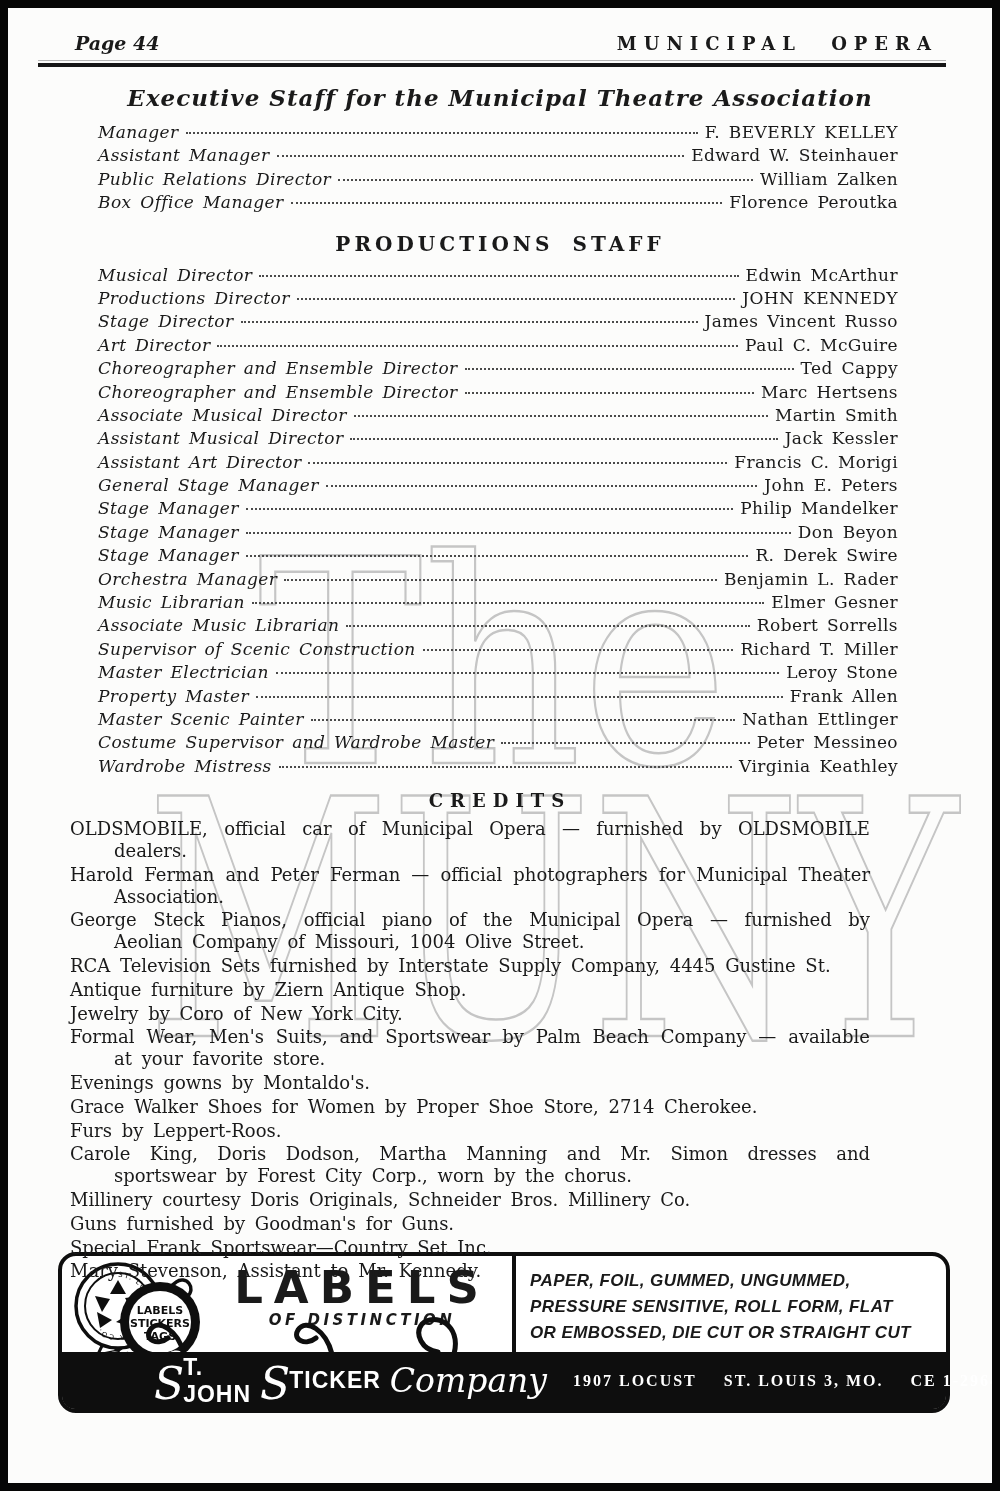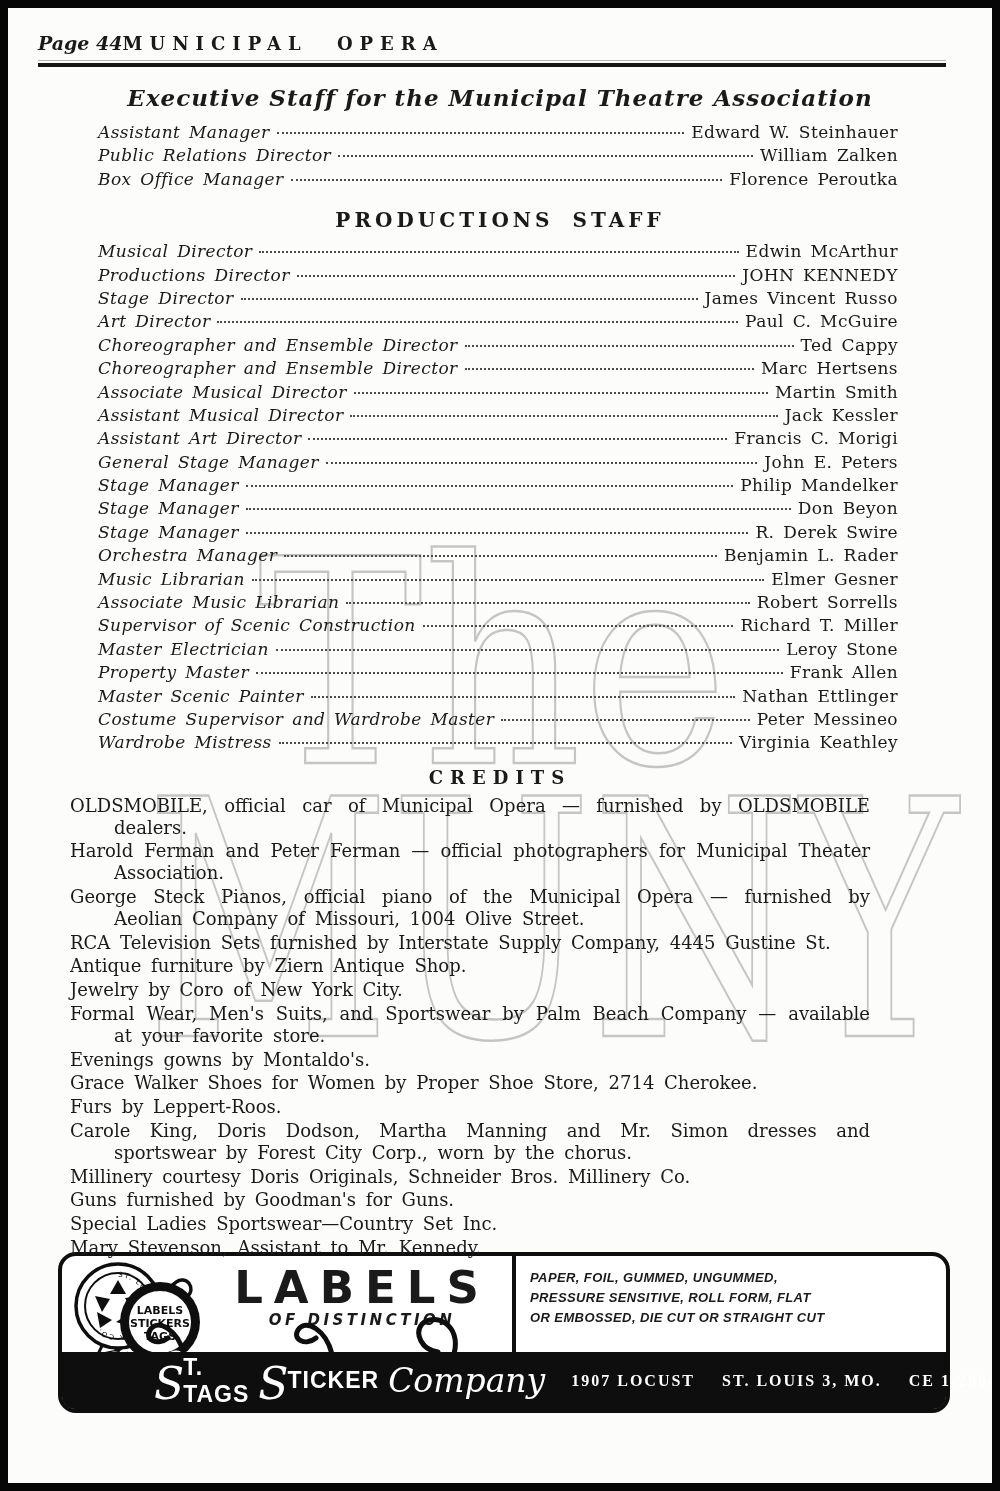--- a/index.html
+++ b/index.html
@@ -3,22 +3,22 @@
 <meta charset="utf-8">
 <style>
   html,body{margin:0;padding:0;}
   body{width:1000px;height:1491px;background:#060606;position:relative;
        font-family:"DejaVu Serif",serif;color:#1a1a1a;}
   .page{position:absolute;left:8px;top:8px;width:984px;height:1475px;
         background:#fcfcfb;overflow:hidden;}
   .wm{position:absolute;inset:0;z-index:0;pointer-events:none;}
   .content{position:relative;z-index:1;}
 
-  .hdr{display:flex;align-items:baseline;
-       padding:24px 54px 0 30px;}
+  .hdr{display:flex;justify-content:space-between;align-items:baseline;
+       padding:24px 54px 0 30px;margin-left:37px;}
   .hdr .pg{font-style:italic;font-weight:bold;font-size:19px;}
   .hdr .mast{font-weight:bold;font-size:18px;letter-spacing:7px;word-spacing:16px;}
   .rule{margin:9px 46px 0 30px;height:4px;background:#161616;position:relative;}
   .rule::before{content:"";position:absolute;left:0;right:0;top:-3px;height:1px;background:#b5b5b5;}
 
   .exec-title{margin-top:17px;text-align:center;font-style:italic;font-weight:600;
               font-size:23px;letter-spacing:1px;}
 
   .rows{margin:9px 94px 0 90px;}
   .rows.exec{margin-top:11px;}
@@ -41,21 +41,21 @@
            border-radius:0 0 13px 13px;display:flex;align-items:center;color:#fff;
            padding-left:92px;box-sizing:border-box;}
   .ad-divider{position:absolute;left:450px;top:0;height:96px;width:4px;background:#0e0e0e;}
   .ad-logo{position:absolute;left:2px;top:2px;}
   .ad-center{position:absolute;left:150px;top:8px;width:300px;text-align:center;
              font-family:"DejaVu Sans",sans-serif;}
   .ad-center .big{font-size:45px;font-weight:900;letter-spacing:11px;line-height:1.05;}
   .ad-center .sub{font-size:15px;font-weight:bold;font-style:italic;letter-spacing:3.5px;margin-top:0px;}
   .ad-right{position:absolute;left:468px;right:26px;top:12px;
             font-family:"Liberation Sans",sans-serif;font-weight:bold;font-style:italic;
-            font-size:13px;line-height:1.52;letter-spacing:0.4px;}
+            font-size:17px;line-height:1.52;letter-spacing:0.4px;}
   .band-cap{font-family:"DejaVu Serif",serif;font-style:italic;font-size:44px;
             line-height:0;position:relative;top:3px;margin-right:-1px;}
   .band-rest{font-family:"Liberation Sans",sans-serif;font-weight:bold;font-size:23px;
              letter-spacing:1px;margin-right:9px;}
   .band-co{font-family:"DejaVu Serif",serif;font-style:italic;font-size:33px;margin-right:26px;}
   .band-addr{font-family:Liberation Serif, serif;font-weight:bold;font-size:16px;
              letter-spacing:2px;margin-right:27px;white-space:nowrap;}
   .swashes{position:absolute;left:0;bottom:55px;width:884px;height:44px;pointer-events:none;}
 </style>
 </head>
@@ -71,20 +71,25 @@
   <div class="content">
     <div class="hdr">
       <span class="pg">Page 44</span>
       <span class="mast">MUNICIPAL OPERA</span>
     </div>
     <div class="rule"></div>
 
     <div class="exec-title">Executive Staff for the Municipal Theatre Association</div>
 
     <div class="rows exec">
+      <div class="row">
+          <span class="role">Manager</span>
+          <span class="leader"></span>
+          <span class="name">F. BEVERLY KELLEY</span>
+        </div>
       <div class="row">
           <span class="role">Assistant Manager</span>
           <span class="leader"></span>
           <span class="name">Edward W. Steinhauer</span>
         </div>
       <div class="row">
           <span class="role">Public Relations Director</span>
           <span class="leader"></span>
           <span class="name">William Zalken</span>
         </div>
@@ -219,21 +224,21 @@
       <p>RCA Television Sets furnished by Interstate Supply Company, 4445 Gustine St.</p>
       <p>Antique furniture by Ziern Antique Shop.</p>
       <p>Jewelry by Coro of New York City.</p>
       <p>Formal Wear, Men's Suits, and Sportswear by Palm Beach Company — available at your favorite store.</p>
       <p>Evenings gowns by Montaldo's.</p>
       <p>Grace Walker Shoes for Women by Proper Shoe Store, 2714 Cherokee.</p>
       <p>Furs by Leppert-Roos.</p>
       <p>Carole King, Doris Dodson, Martha Manning and Mr. Simon dresses and sportswear by Forest City Corp., worn by the chorus.</p>
       <p>Millinery courtesy Doris Originals, Schneider Bros. Millinery Co.</p>
       <p>Guns furnished by Goodman's for Guns.</p>
-      <p>Special Ladies Sportswear—Country Set Inc.</p>
+      <p>Special Frank Sportswear—Country Set Inc.</p>
       <p>Mary Stevenson, Assistant to Mr. Kennedy.</p>
     </div>
   </div>
 
   <div class="ad">
 
     <svg class="ad-logo" width="170" height="140" viewBox="0 0 170 140">
       <g transform="rotate(-38 80 62)">
         <rect x="34" y="52" width="104" height="18" rx="9" fill="#fff" stroke="#0e0e0e" stroke-width="3.5"></rect>
         <polygon points="22,61 40,52 40,70" fill="#fff" stroke="#0e0e0e" stroke-width="3"></polygon>
@@ -283,21 +288,21 @@
     <svg class="swashes" viewBox="0 0 884 44">
       <g fill="none" stroke="#0e0e0e" stroke-width="5" stroke-linecap="round">
         <path d="M122,44 C116,20 96,8 88,20 C82,30 96,36 106,28"></path>
         <path d="M270,44 C264,20 244,8 236,20 C230,30 244,36 254,28"></path>
         <path d="M392,44 C400,14 372,2 360,14 C352,24 360,40 376,42"></path>
       </g>
     </svg>
 
     <div class="ad-band">
       <span class="band-cap">S</span>
-      <span class="band-rest">T. TAGS</span>
+      <span class="band-rest">T. JOHN</span>
       <span class="band-cap">S</span>
       <span class="band-rest">TICKER</span>
       <span class="band-co">Company</span>
       <span class="band-addr">1907 LOCUST</span>
       <span class="band-addr">ST. LOUIS 3, MO.</span>
       <span class="band-addr">CE 1-2964</span>
     </div>
   </div>
 
 </div>

